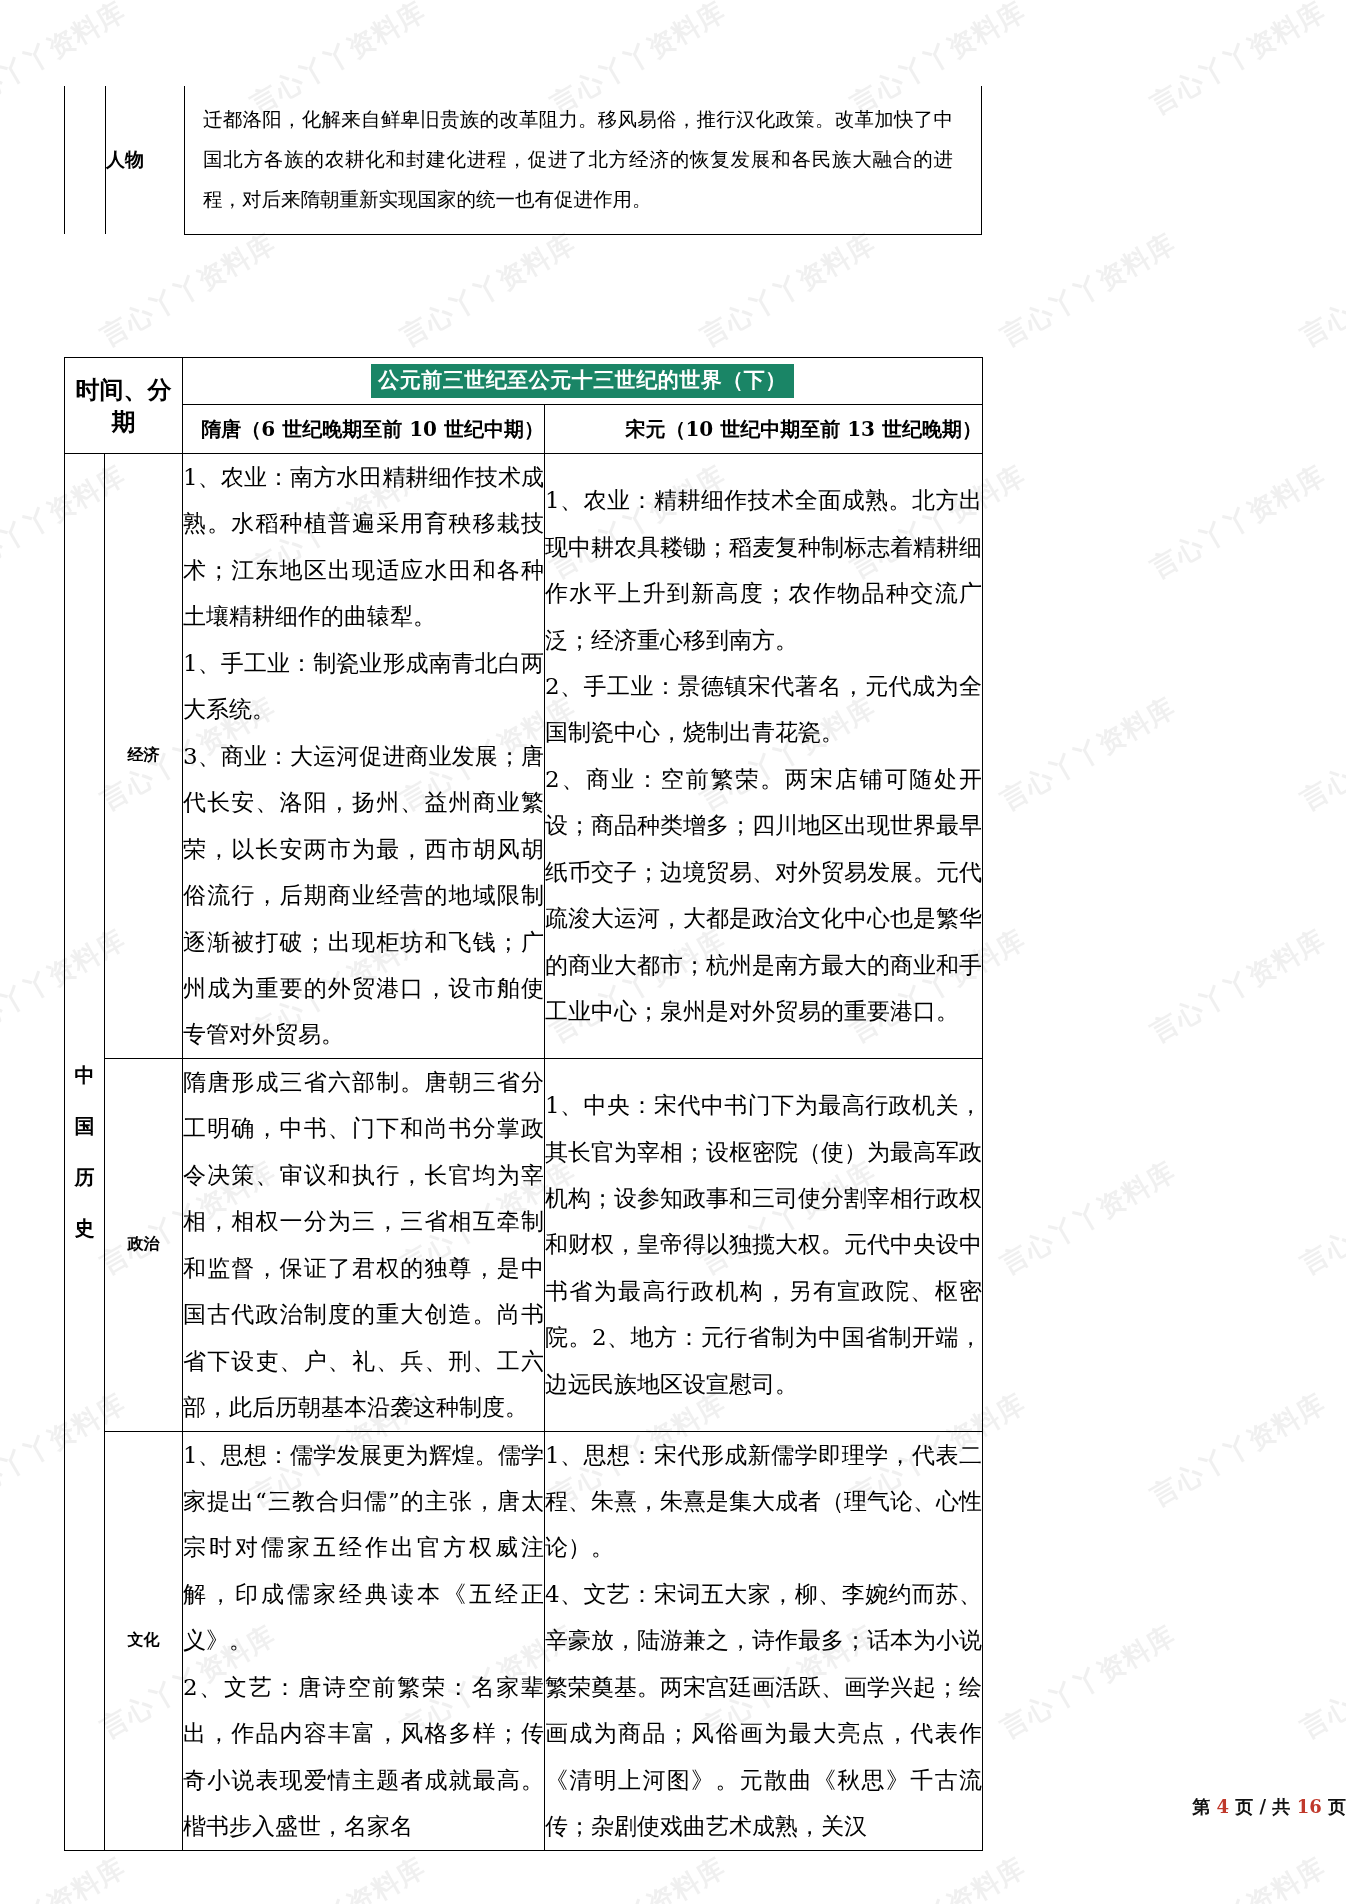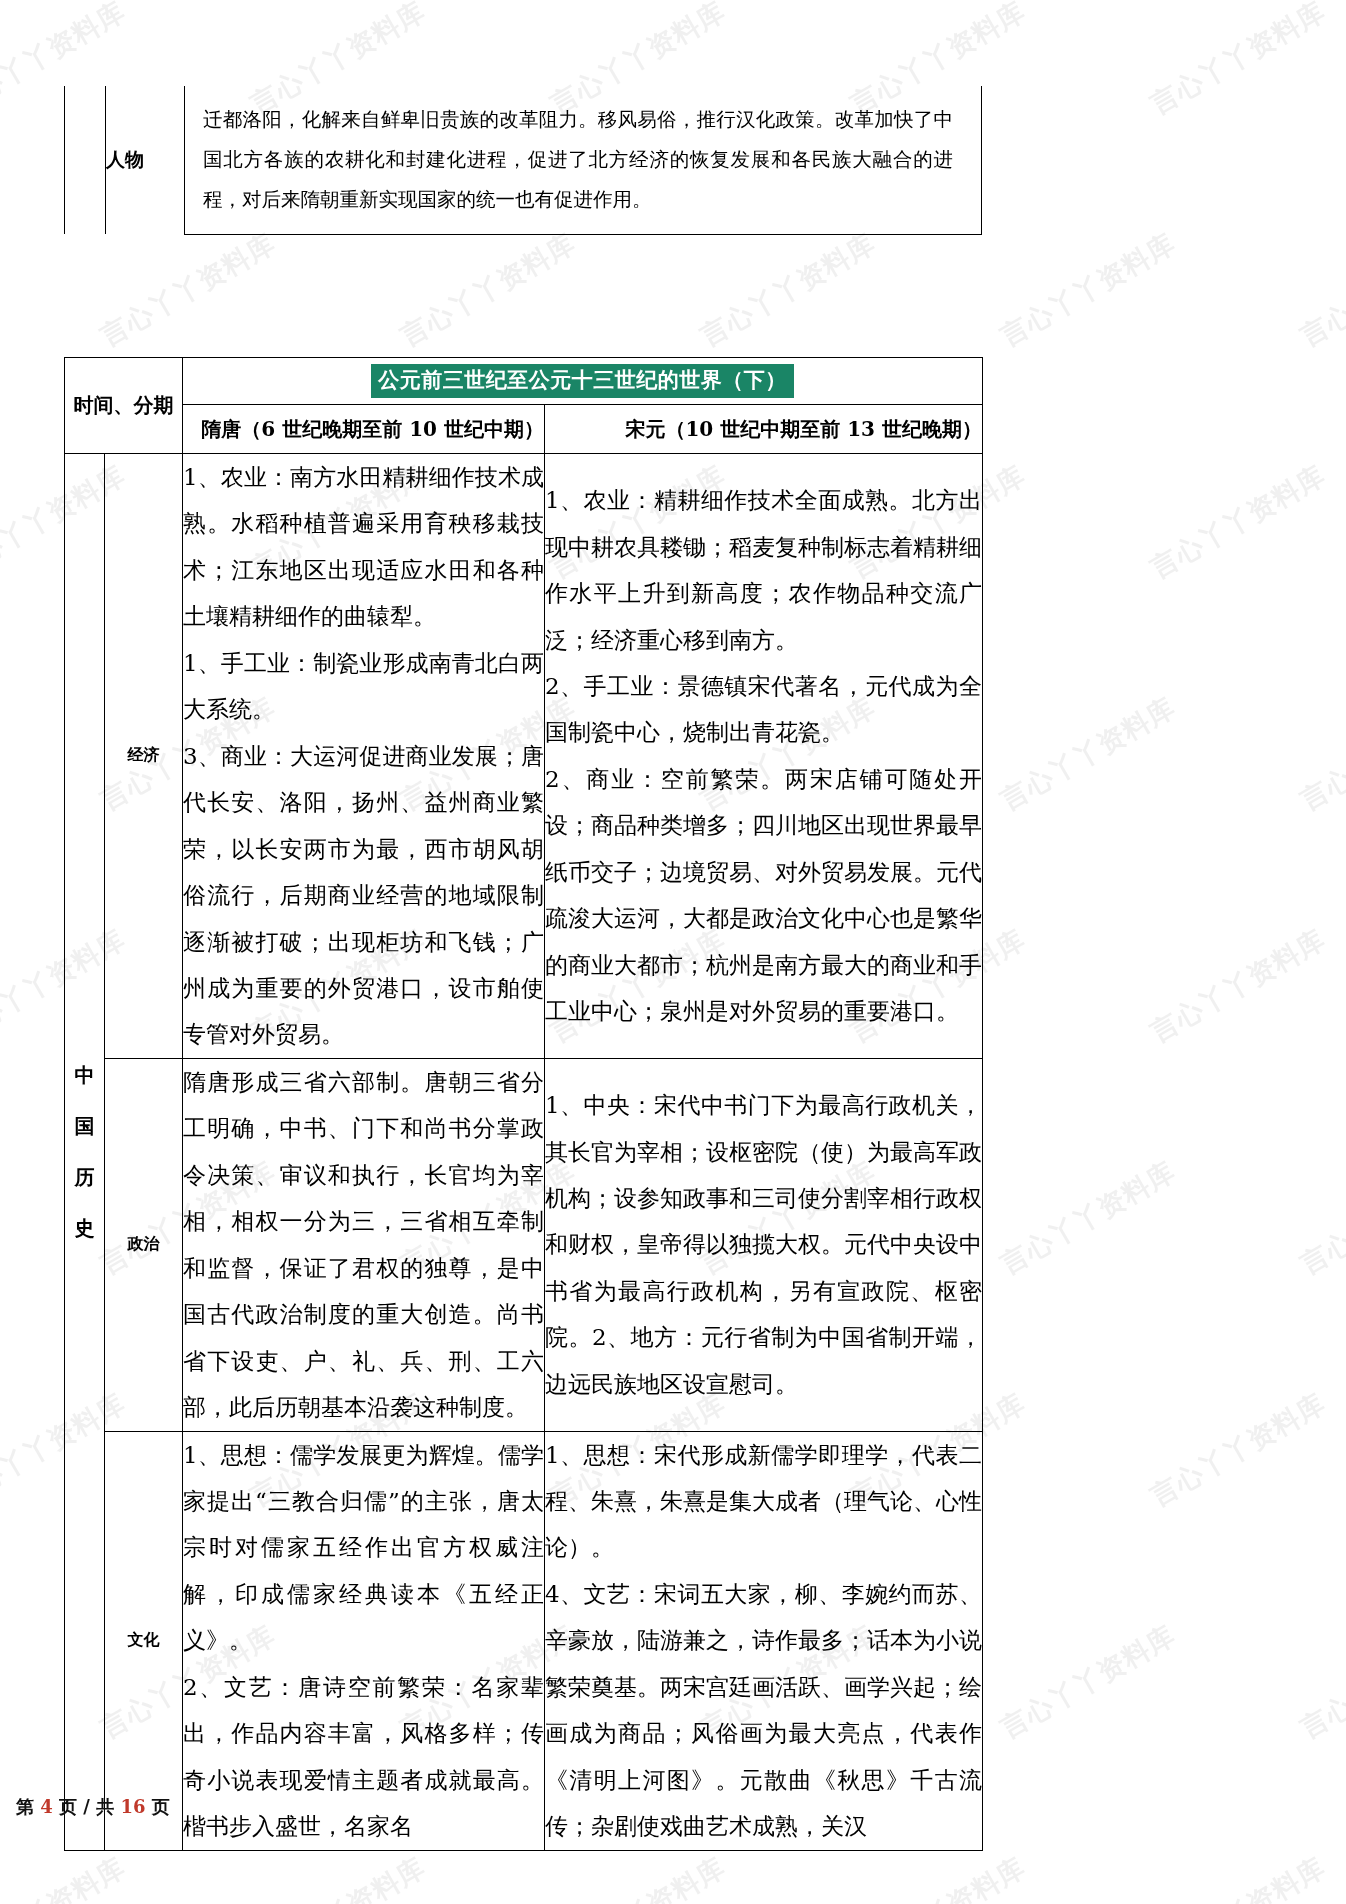--- a/index.html
+++ b/index.html
@@ -101,21 +101,21 @@
     color: #ffffff;
     font-weight: bold;
     font-size: 21px;
     padding: 2px 7px 4px 7px;
     line-height: 1.35;
     letter-spacing: 0.5px;
   }
   td.timelabel {
     text-align: center;
     font-weight: bold;
-    font-size: 20px;
+    font-size: 24px;
     vertical-align: middle;
   }
   td.period-head {
     text-align: right;
     font-weight: bold;
     font-size: 20px;
     height: 48px;
     padding: 6px 4px;
     border-top: 1.2px solid #000;
   }
@@ -151,21 +151,21 @@
     text-align: justify;
     text-justify: inter-ideograph;
   }
 
   
   .footer {
     position: absolute;
     left: 0;
     right: 0;
     top: 1795px;
-    text-align: left;
+    text-align: right;
     font-size: 18px;
     font-weight: bold;
     font-family: "DejaVu Serif", "Liberation Serif", serif;
     color: #111;
     z-index: 3;
     margin-left: 16px;
   }
   .footer .num { color: #c0392b; }
 </style>
 </head>

